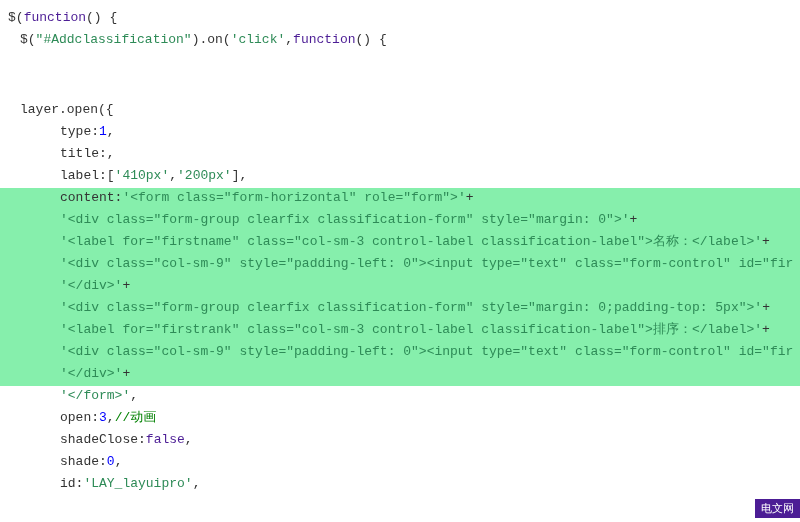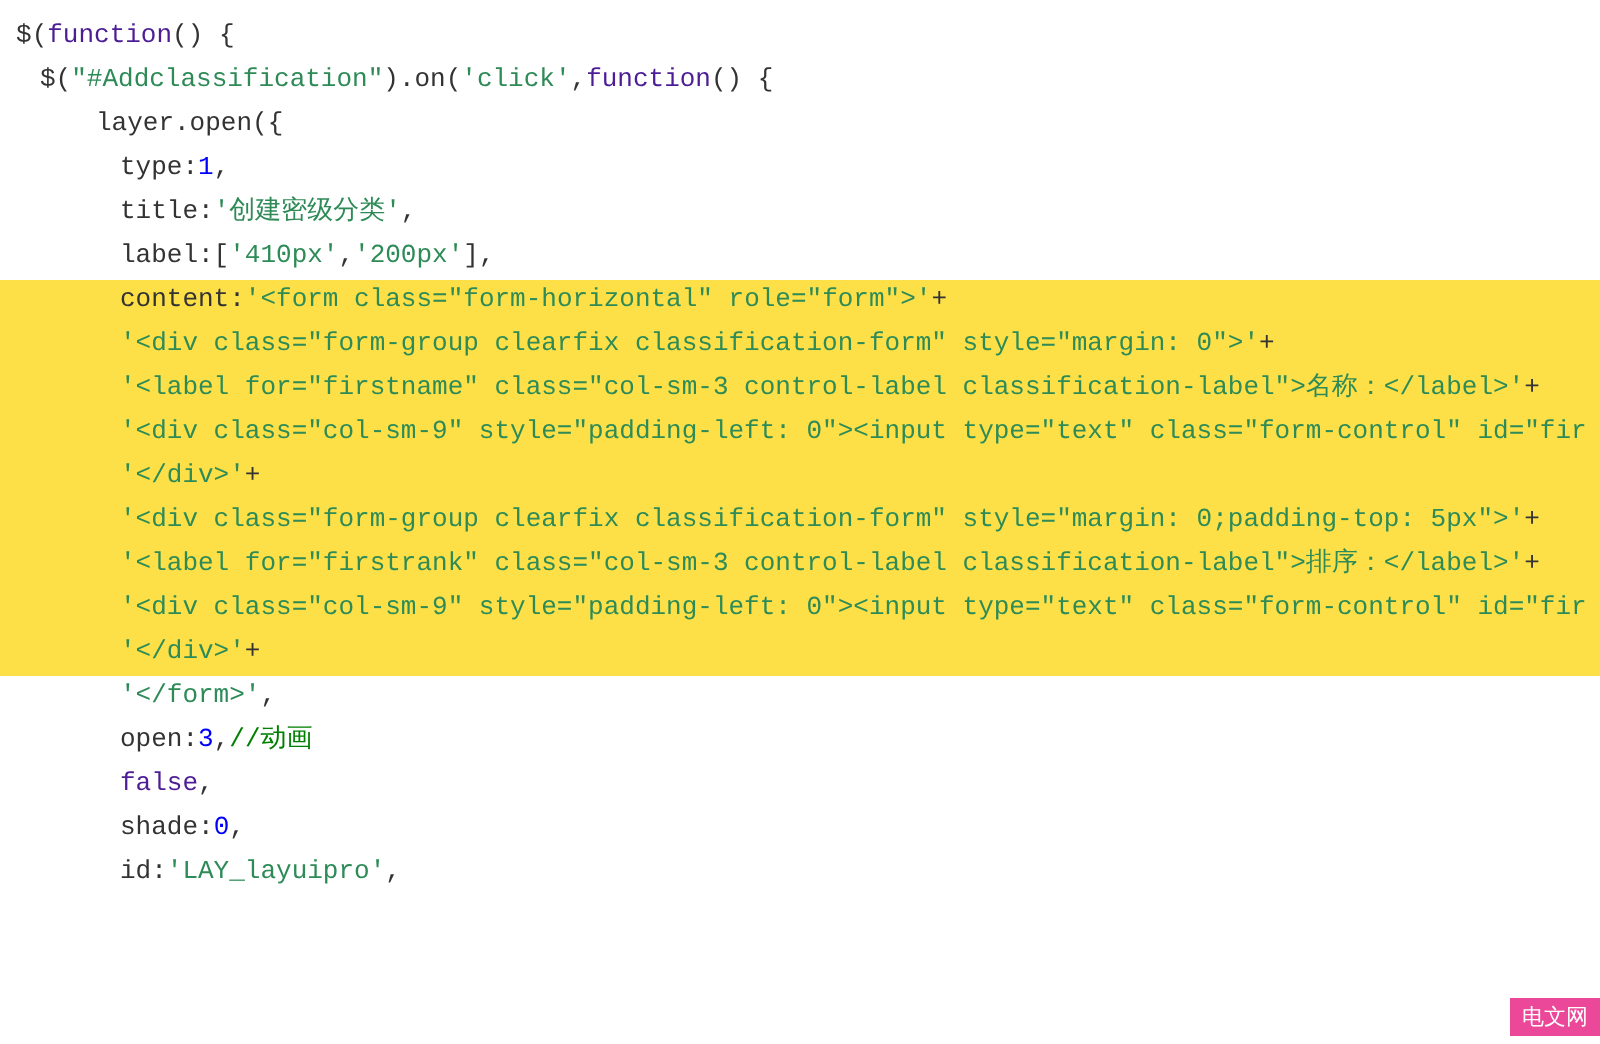--- a/index.html
+++ b/index.html
@@ -25,43 +25,43 @@
     }
     .code-line {
       display: flex;
       align-items: baseline;
       line-height: 1.6;
       min-height: 22px;
       padding: 0 8px;
       white-space: nowrap;
     }
     .code-line.highlighted {
-      background: #fde047;
+      background: #86efac;
     }
     .indent1 { padding-left: 20px; }
-    .indent2 { padding-left: 48px; }
+    .indent2 { padding-left: 20px; margin-top: 48px; }
     .indent3 { padding-left: 60px; }
 
     
     .kw { color: #4c1d95; } 
     .str { color: #2e8b57; } 
     .num { color: #0000ff; }
     .comment { color: #008000; text-align: right; }
     .plain { color: #333333; }
     .paren { color: #333333; }
 
     .watermark {
       position: absolute;
       bottom: 4px;
       right: 0px;
       display: flex;
       align-items: center;
     }
     .watermark-box {
-      background: #ec4899;
+      background: #4c1d95;
       color: white;
       font-size: 11px;
       padding: 2px 6px;
       font-family: Arial, sans-serif;
     }
   </style>
 </head>
 <body>
 
 <div class="code-container">
@@ -88,21 +88,20 @@
   </div>
 
   <div class="code-line indent3">
     <span class="plain">type:</span>
       <span class="num">1</span>
       <span class="plain">,</span>
   </div>
 
   <div class="code-line indent3">
     <span class="plain">title:</span>
-      <span class="str">'创建密级分类'</span>
       <span class="plain">,</span>
   </div>
 
   <div class="code-line indent3">
     <span class="plain">label:[</span>
       <span class="str">'410px'</span>
       <span class="plain">,</span>
       <span class="str">'200px'</span>
       <span class="plain">],</span>
   </div>
@@ -157,20 +156,21 @@
   </div>
 
   <div class="code-line indent3">
     <span class="plain">open:</span>
       <span class="num">3</span>
       <span class="plain">, </span>
       <span class="comment">//动画</span>
   </div>
 
   <div class="code-line indent3">
+    <span class="plain">shadeClose:</span>
       <span class="kw">false</span>
       <span class="plain">,</span>
   </div>
 
   <div class="code-line indent3">
     <span class="plain">shade:</span>
       <span class="num">0</span>
       <span class="plain"> , </span>
   </div>
 

